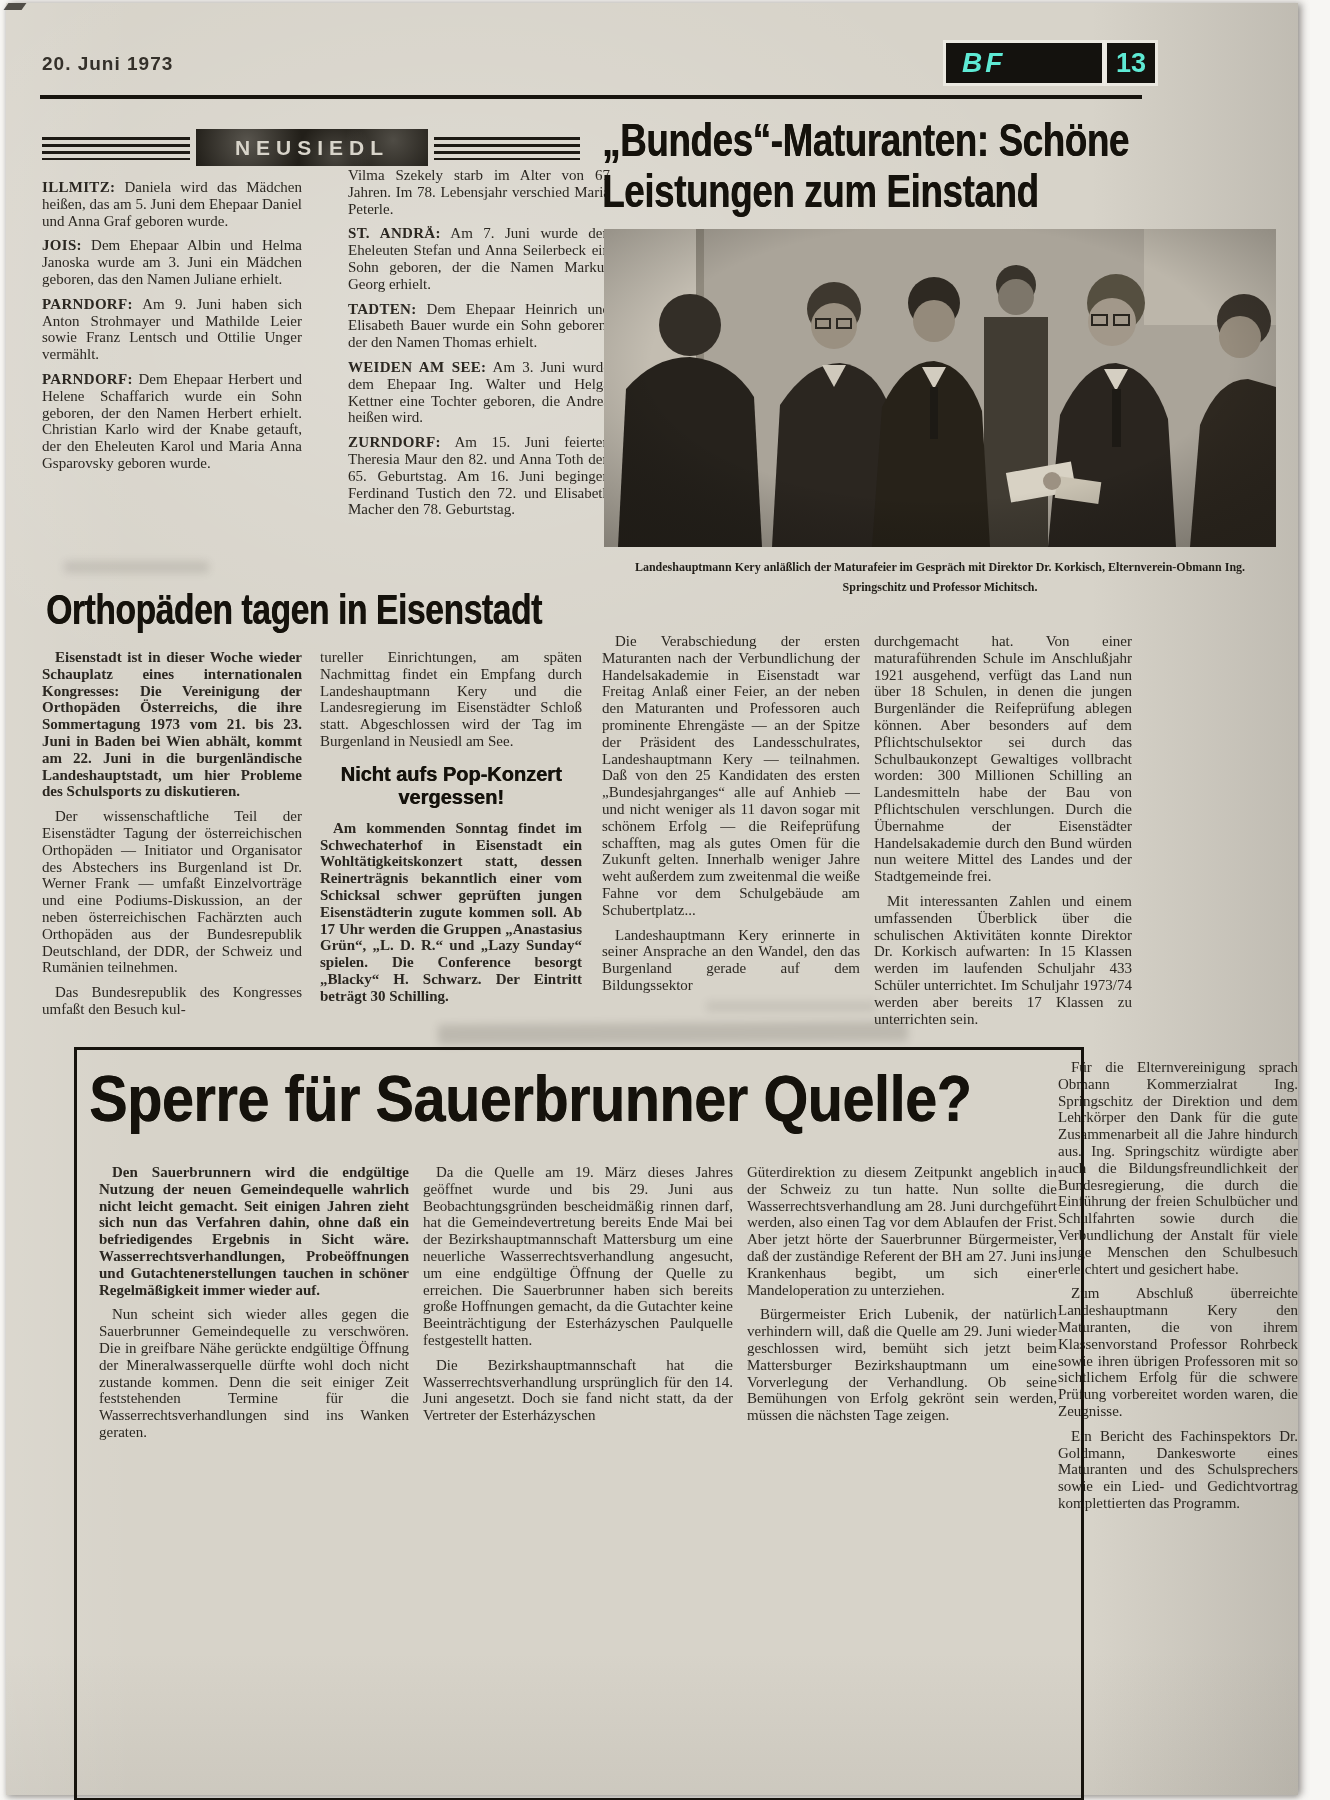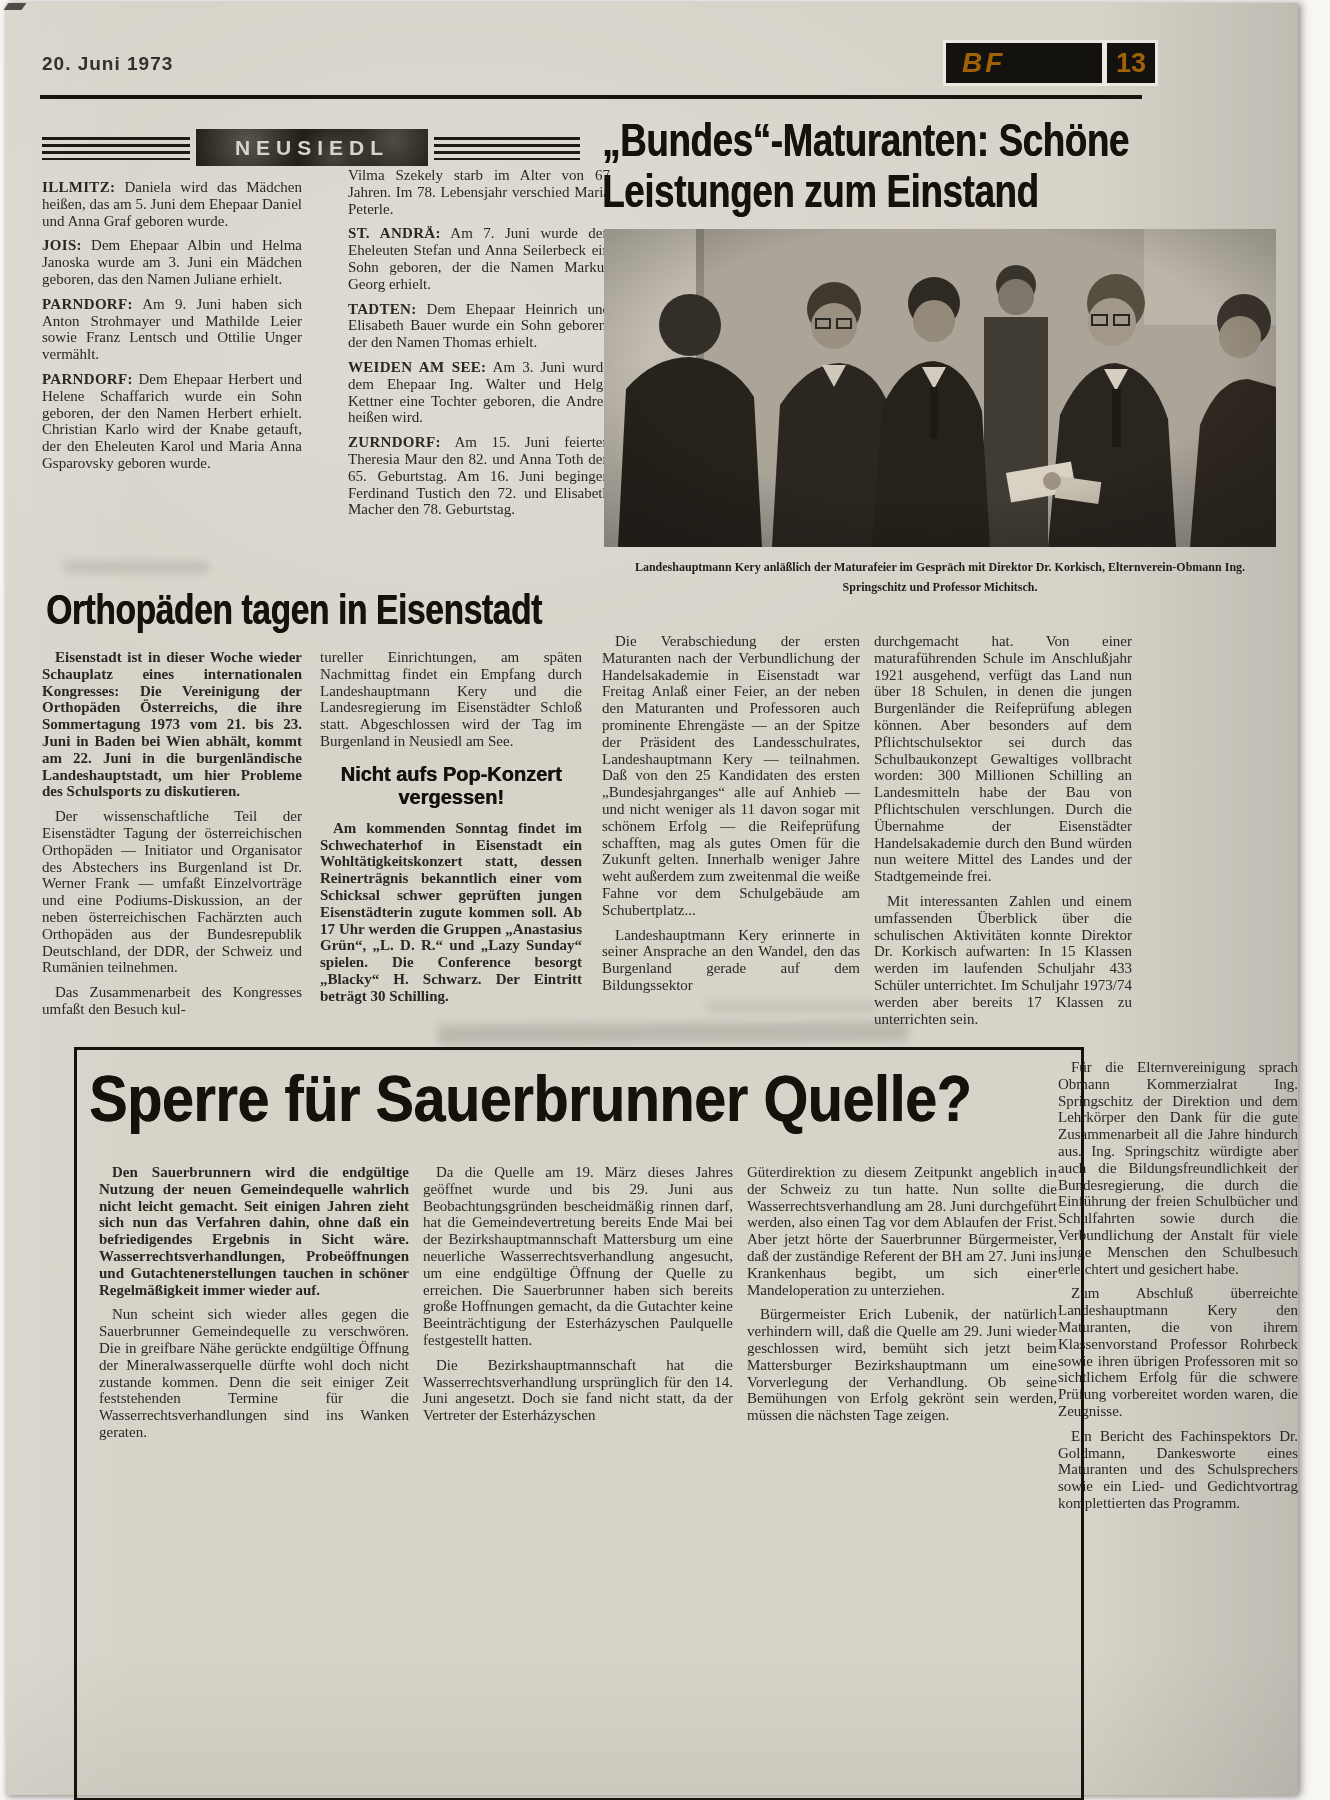--- a/index.html
+++ b/index.html
@@ -30,21 +30,21 @@
   .col{position:absolute;overflow:hidden;}
 
   .hl{font-family:"Liberation Sans",sans-serif;font-weight:bold;color:#15120c;text-shadow:.5px 0 0 currentColor;}
   .cx{display:inline-block;transform-origin:0 50%;white-space:nowrap;letter-spacing:-.5px;}
   .cx80{transform:scaleX(.80);}
   .cx90{transform:scaleX(.90);}
 
   
   .date{position:absolute;left:36px;top:50px;font-family:"Liberation Sans",sans-serif;font-weight:bold;font-size:19px;letter-spacing:1px;color:#34302a;}
   .badges{position:absolute;left:940px;top:40px;display:flex;gap:5px;}
-  .badge{background:#14120e;color:#a16207;font-family:"Liberation Sans",sans-serif;font-weight:bold;box-shadow:0 0 0 3px rgba(238,236,229,.85);}
+  .badge{background:#14120e;color:#5eead4;font-family:"Liberation Sans",sans-serif;font-weight:bold;box-shadow:0 0 0 3px rgba(238,236,229,.85);}
   .badge-bf{width:140px;height:40px;font-style:italic;font-size:28px;line-height:40px;padding-left:16px;letter-spacing:3px;}
   .badge-pg{width:48px;height:40px;font-size:27px;line-height:40px;text-align:center;}
   .header-rule{position:absolute;left:34px;top:92px;width:1102px;height:4px;background:#17140e;}
 
   
   .rules{position:absolute;height:23px;background:repeating-linear-gradient(to bottom,#1d1a14 0px,#1d1a14 2.5px,rgba(0,0,0,0) 2.5px,rgba(0,0,0,0) 7px);}
   .banner{
     position:absolute;left:190px;top:126px;width:232px;height:37px;
     background-color:#221f19;
     background-image:
@@ -107,21 +107,21 @@
     <p class="brief"><b class="loc">WEIDEN AM SEE:</b> <span>Am 3. Juni wurde dem Ehepaar Ing. Walter und Helga Kettner eine Tochter geboren, die Andrea heißen wird.</span></p>
     <p class="brief"><b class="loc">ZURNDORF:</b> <span>Am 15. Juni feierten Theresia Maur den 82. und Anna Toth den 65. Geburtstag. Am 16. Juni begingen Ferdinand Tustich den 72. und Elisabeth Macher den 78. Geburtstag.</span></p>
   </div>
 
   <div class="ortho-hl hl">
     <span class="cx cx80">Orthopäden tagen in Eisenstadt</span>
   </div>
   <div class="col copy" style="left:36px;top:646px;width:260px;height:392px;">
     <p class="lead ind">Eisenstadt ist in dieser Woche wieder Schauplatz eines internationalen Kongresses: Die Vereinigung der Orthopäden Österreichs, die ihre Sommertagung 1973 vom 21. bis 23. Juni in Baden bei Wien abhält, kommt am 22. Juni in die burgenländische Landeshauptstadt, um hier Probleme des Schulsports zu diskutieren.</p>
     <p class="ind">Der wissenschaftliche Teil der Eisenstädter Tagung der österreichischen Orthopäden — Initiator und Organisator des Abstechers ins Burgenland ist Dr. Werner Frank — umfaßt Einzelvorträge und eine Podiums-Diskussion, an der neben österreichischen Fachärzten auch Orthopäden aus der Bundesrepublik Deutschland, der DDR, der Schweiz und Rumänien teilnehmen.</p>
-    <p class="ind">Das Zusammenarbeit des Kongresses umfaßt den Besuch kul-</p>
+    <p class="ind">Das Bundesrepublik des Kongresses umfaßt den Besuch kul-</p>
   </div>
   <div class="col copy" style="left:314px;top:646px;width:262px;height:392px;">
     <p class="cont">tureller Einrichtungen, am späten Nachmittag findet ein Empfang durch Landeshauptmann Kery und die Landesregierung im Eisenstädter Schloß statt. Abgeschlossen wird der Tag im Burgenland in Neusiedl am See.</p>
     <h3 class="subhead hl">Nicht aufs Pop-Konzert vergessen!</h3>
     <p class="lead ind">Am kommenden Sonntag findet im Schwechaterhof in Eisenstadt ein Wohltätigkeitskonzert statt, dessen Reinerträgnis bekanntlich einer vom Schicksal schwer geprüften jungen Eisenstädterin zugute kommen soll. Ab 17 Uhr werden die Gruppen „Anastasius Grün“, „L. D. R.“ und „Lazy Sunday“ spielen. Die Conference besorgt „Blacky“ H. Schwarz. Der Eintritt beträgt 30 Schilling.</p>
   </div>
 
   <div class="mat-hl hl">
     <span class="cx cx80">„Bundes“-Maturanten: Schöne</span><br>
     <span class="cx cx80">Leistungen zum Einstand</span>

